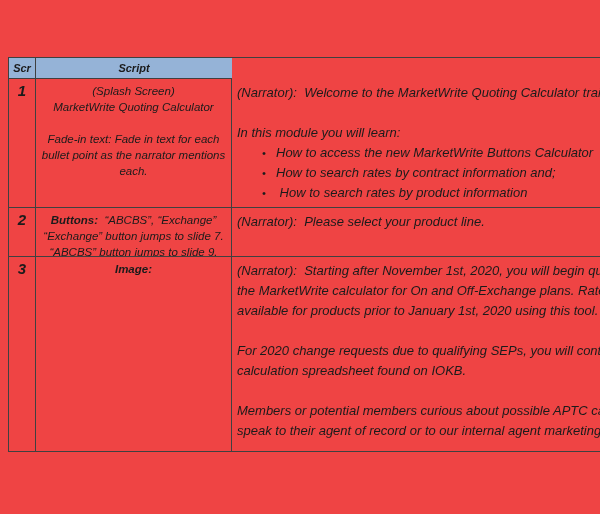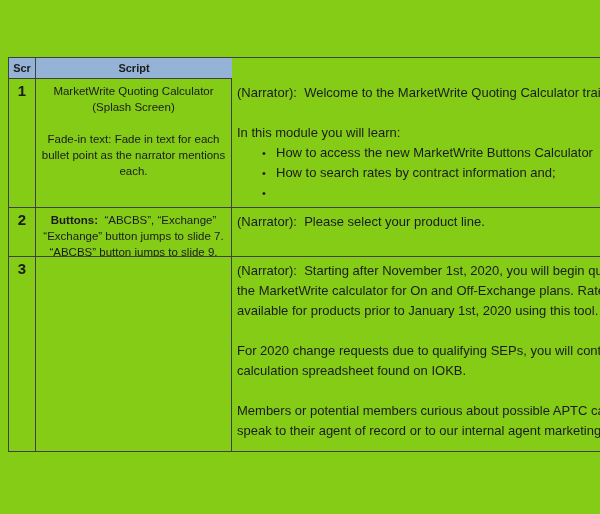--- a/index.html
+++ b/index.html
@@ -4,21 +4,21 @@
 <style>
   * { margin: 0; padding: 0; box-sizing: border-box; }
   html, body { background: #ffffff; }
   body {
     width: 600px; height: 514px;
     overflow: hidden;
     position: relative;
     font-family: "Liberation Sans", sans-serif;
     color: #1b1b1b;
   }
-  .page { position: absolute; inset: 0; background: #84cc16; }
+  .page { position: absolute; inset: 0; background: #ef4444; font-style: italic; }
 
   .doc-table {
     position: absolute;
     left: 8px; top: 57px;
     width: 683px;
     border: 1px solid #404040;
   }
   .t-row { display: grid; grid-template-columns: 27px 196px 1fr; }
   .cell {
     border-right: 1px solid #404040;
@@ -70,58 +70,60 @@
   <div class="doc-table">
 
     <div class="t-row hdr">
       <div class="cell">Scr</div>
       <div class="cell">Script</div>
     </div>
 
     <div class="t-row r1">
       <div class="cell scr-cell">1</div>
       <div class="cell mm-cell">
+        <div class="mm-center">(Splash Screen)</div>
         <div class="mm-center">MarketWrite Quoting Calculator</div>
-        <div class="mm-center">(Splash Screen)</div>
         <div class="mm-spacer"></div>
         <div class="mm-left">Fade-in text: Fade in text for each bullet point as the narrator mentions each.</div>
       </div>
       <div class="cell sc-cell">
         <div class="sc-line">(Narrator):  Welcome to the MarketWrite Quoting Calculator training</div>
         <div class="sc-spacer"></div>
         <div class="sc-line">In this module you will learn:</div>
         <div class="bullet-line">
           <span class="bullet-marker">•</span>
           <span class="sc-line">How to access the new MarketWrite Buttons Calculator</span>
         </div>
         <div class="bullet-line">
           <span class="bullet-marker">•</span>
           <span class="sc-line">How to search rates by contract information and;</span>
         </div>
         <div class="bullet-line">
           <span class="bullet-marker">•</span>
+          <span class="sc-line"> How to search rates by product information</span>
         </div>
       </div>
     </div>
 
     <div class="t-row r2">
       <div class="cell scr-cell">2</div>
       <div class="cell mm-cell">
         <div class="mm-center"><span class="mm-bold">Buttons:</span><span class="pre">  “ABCBS”, “Exchange”</span></div>
         <div class="mm-left">“Exchange” button jumps to slide 7.</div>
         <div class="mm-left">“ABCBS” button jumps to slide 9.</div>
       </div>
       <div class="cell sc-cell">
         <div class="sc-line">(Narrator):  Please select your product line.</div>
       </div>
     </div>
 
     <div class="t-row r3">
       <div class="cell scr-cell">3</div>
       <div class="cell mm-cell">
+        <div class="mm-left mm-bold">Image:</div>
       </div>
       <div class="cell sc-cell">
         <div class="sc-line">(Narrator):  Starting after November 1st, 2020, you will begin quoting</div>
         <div class="sc-line">the MarketWrite calculator for On and Off-Exchange plans. Rates will</div>
         <div class="sc-line">available for products prior to January 1st, 2020 using this tool.</div>
         <div class="sc-spacer"></div>
         <div class="sc-line">For 2020 change requests due to qualifying SEPs, you will continue</div>
         <div class="sc-line">calculation spreadsheet found on IOKB.</div>
         <div class="sc-spacer"></div>
         <div class="sc-line">Members or potential members curious about possible APTC calculations</div>

